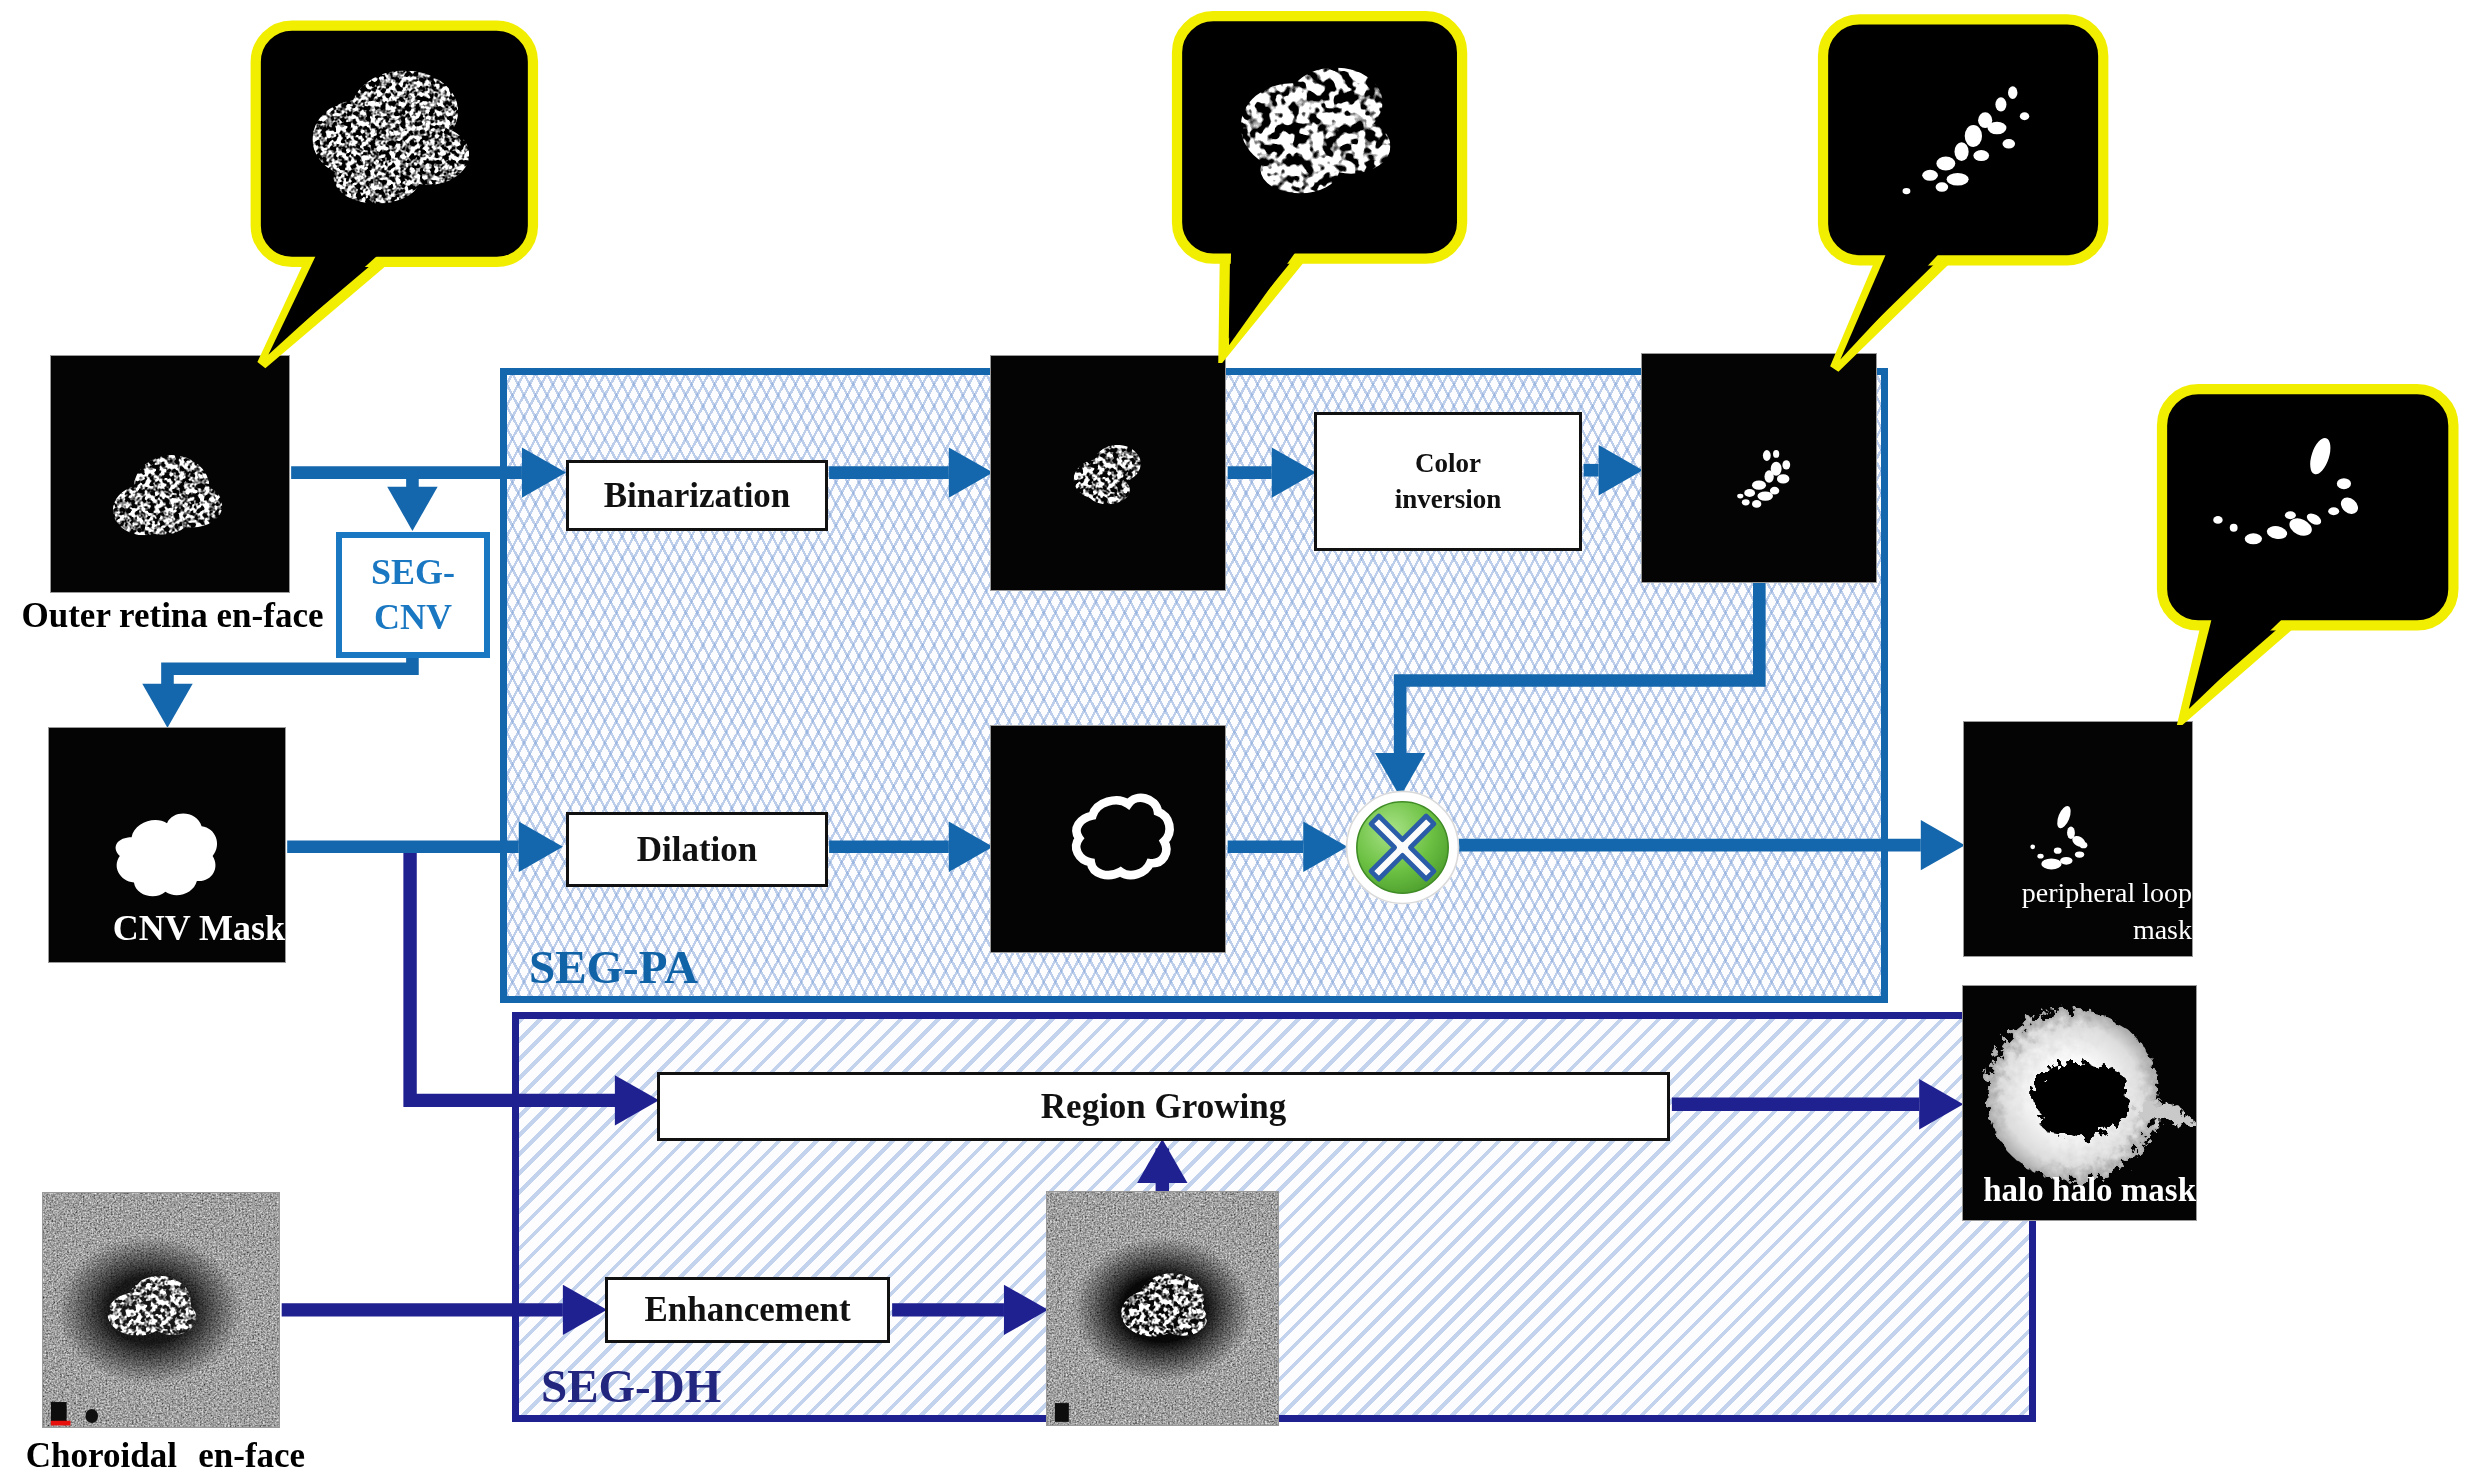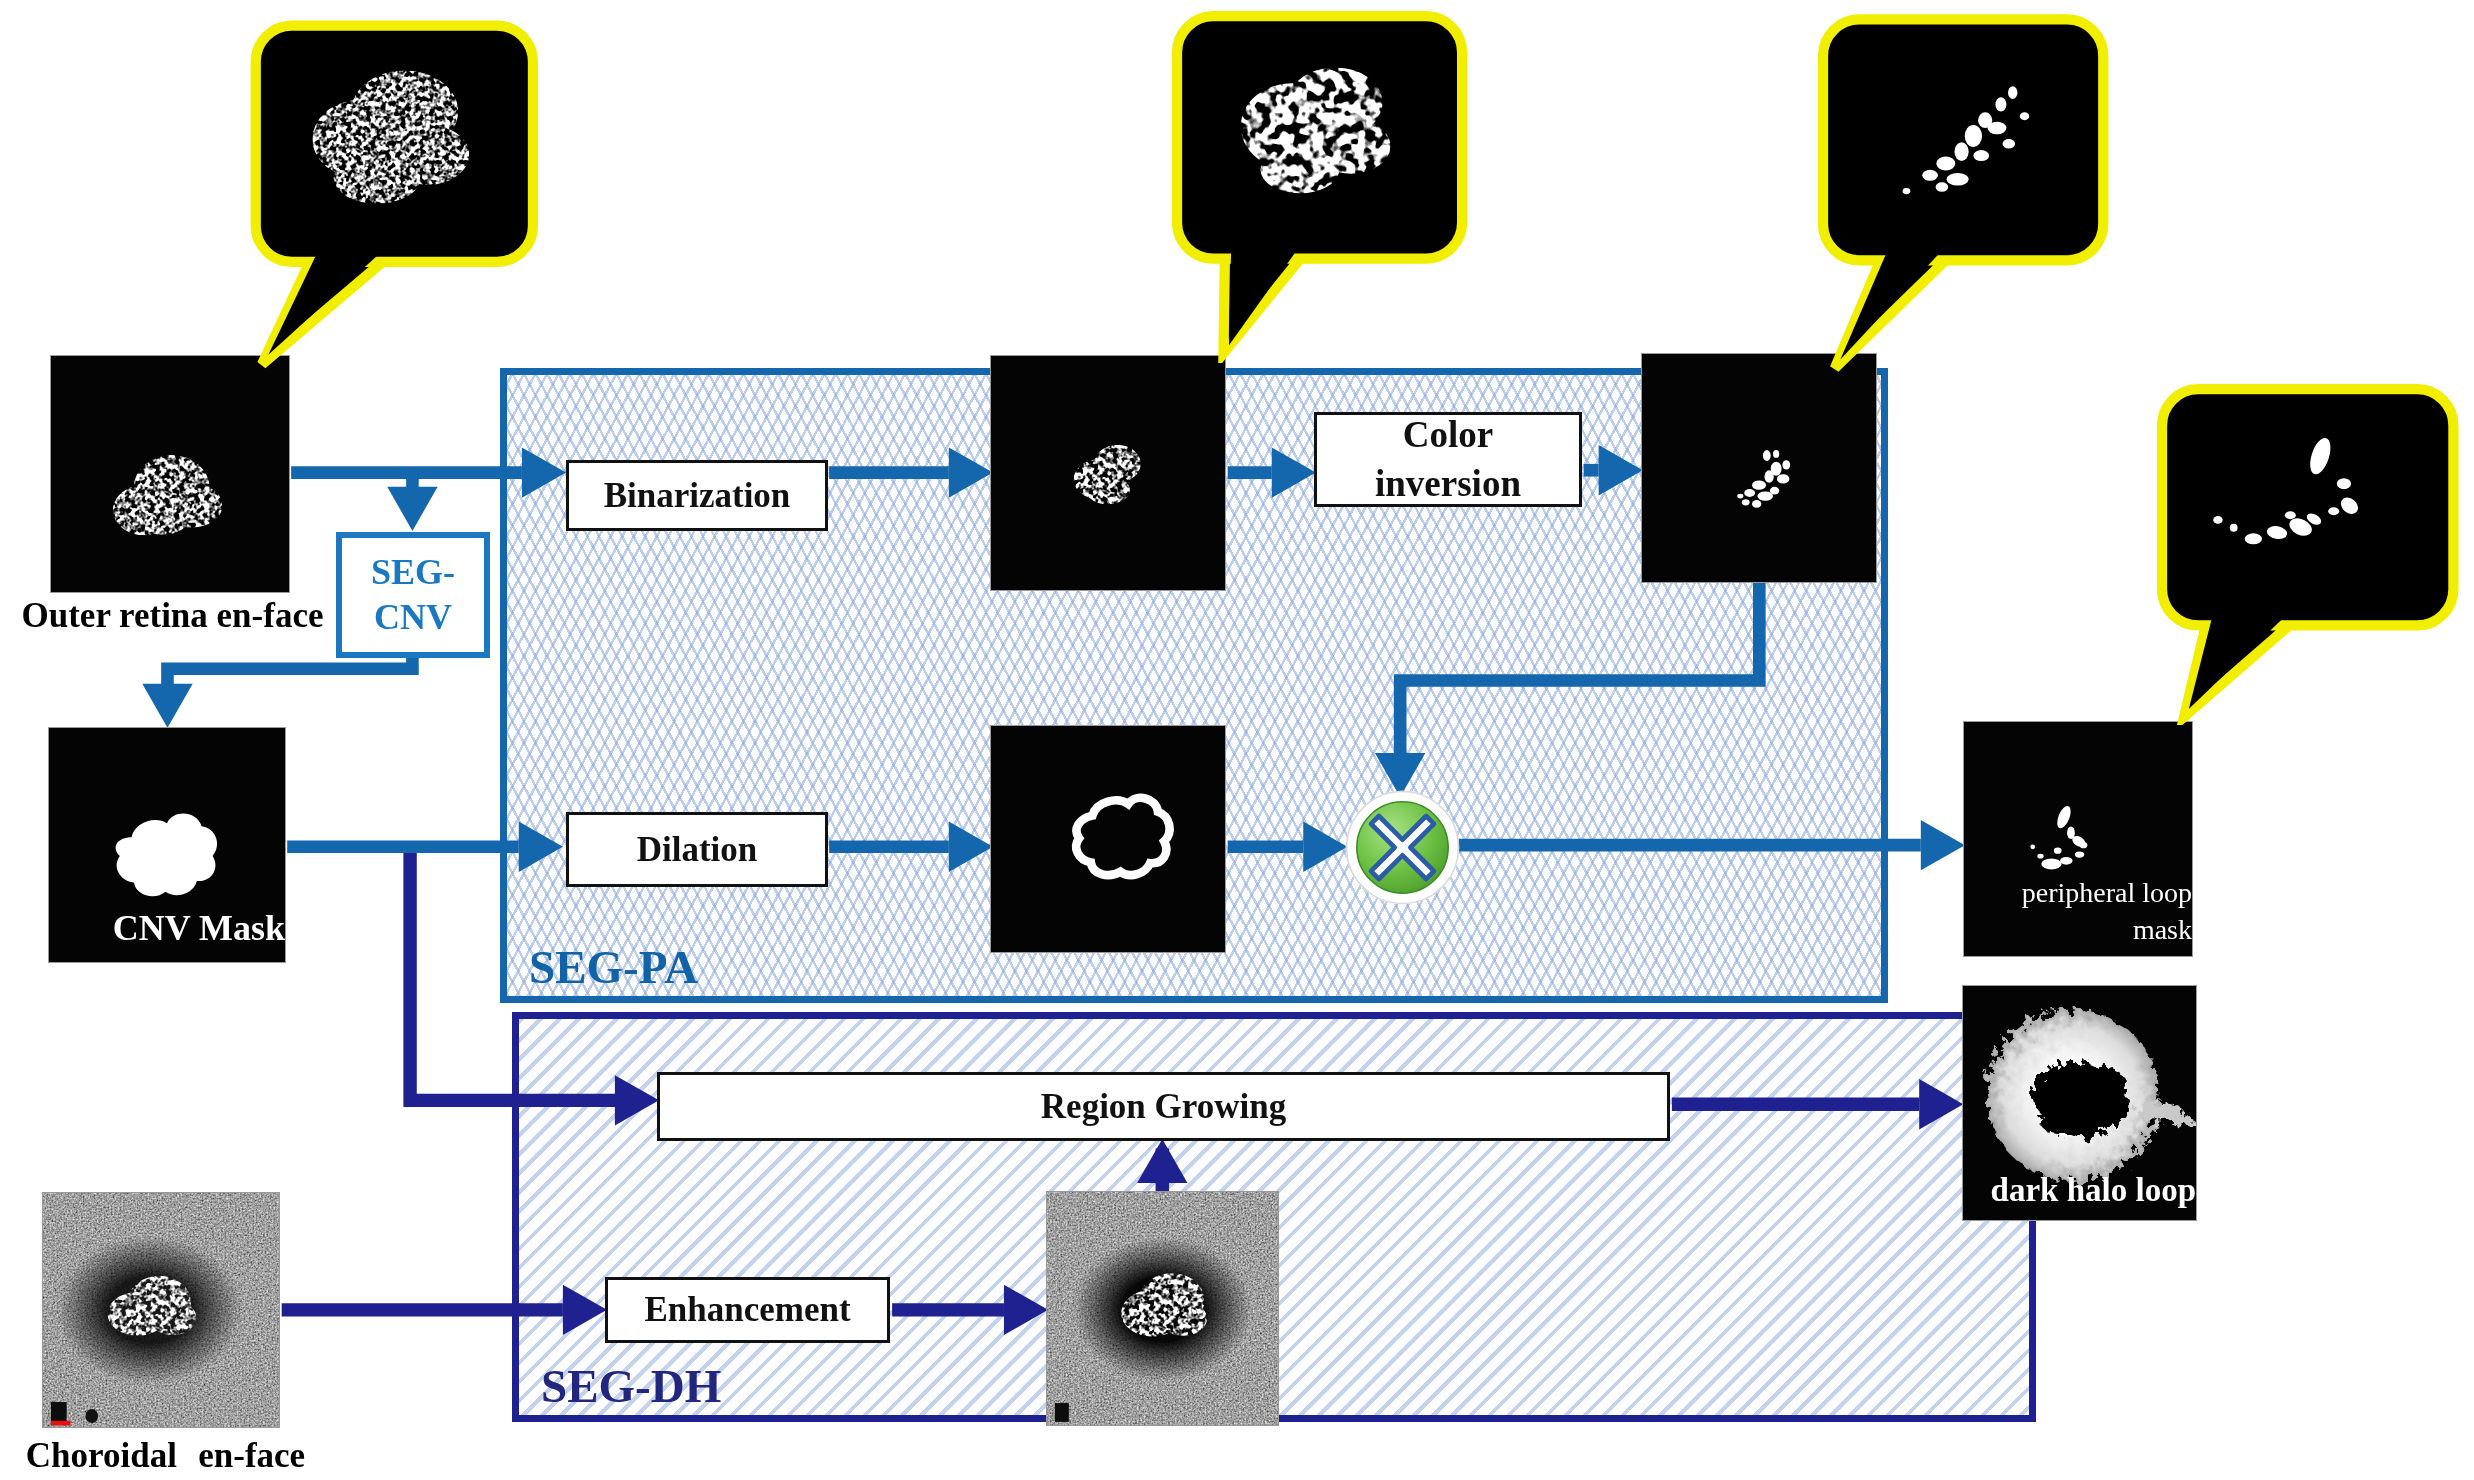--- a/index.html
+++ b/index.html
@@ -16,21 +16,21 @@
     background-color:#fdfdff;
     background-image:repeating-linear-gradient(135deg,rgba(125,160,215,.45) 0 3.9px,transparent 3.9px 13.4px);}
   .container-label{position:absolute;left:22px;bottom:1.6px;font-weight:bold;font-size:47px;}
   #seg-pa-label{color:#1163a8;}
   #seg-dh-label{color:#23267e;}
   
   .pbox{position:absolute;box-sizing:border-box;border:3.2px solid #111111;background:#ffffff;
         display:flex;flex-direction:column;align-items:center;justify-content:center;
         font-weight:bold;color:#111;text-align:center;}
   #box-binarization{left:566px;top:440px;width:262px;height:71px;font-size:35px;margin-top:20px;}
-  #box-color-inversion{left:1314px;top:412px;width:268px;height:95px;font-size:37px;line-height:1.3;}
+  #box-color-inversion{left:1314px;top:412px;width:268px;height:139px;font-size:27px;line-height:1.3;}
   #box-dilation{left:566px;top:812px;width:262px;height:75px;font-size:35px;}
   #box-region-growing{left:657px;top:1072px;width:1013px;height:69px;font-size:35px;align-items:center;}
   #box-enhancement{left:605px;top:1277px;width:285px;height:66px;font-size:35px;}
   #box-seg-cnv{left:336px;top:532px;width:154px;height:126px;border:6.3px solid #1a78c2;
     color:#1a78c2;font-size:36px;line-height:1.25;font-weight:bold;}
   
   .pimg{position:absolute;box-sizing:border-box;border:1.6px solid #9a9a9a;background:#000;}
   .pimg svg{display:block;width:100%;height:100%;}
   .img-caption-in{position:absolute;left:0;right:0;text-align:right;color:#fff;}
   .caption-out{position:absolute;text-align:center;color:#000;font-weight:bold;font-size:35px;}
@@ -270,21 +270,21 @@
 <div class="pimg" style="left:1962px;top:985px;width:235px;height:236px">
   <svg viewBox="0 0 298 300" preserveAspectRatio="none">
     <rect width="298" height="300" fill="#040404"></rect>
     <circle cx="140" cy="140" r="110" fill="url(#g-halo)" filter="url(#f-rough)"></circle>
     <g fill="#c9c9c9" filter="url(#f-rough)">
       <ellipse cx="252" cy="162" rx="30" ry="13"></ellipse>
           <ellipse cx="283" cy="175" rx="13" ry="8"></ellipse>
     </g>
     <path fill="#000000" filter="url(#f-rough)" d="M95 120 C110 95 150 92 170 105 C195 98 215 118 208 140 C220 158 208 178 188 180 C180 196 150 202 135 190 C112 196 92 180 98 162 C84 150 84 132 95 120 Z"></path>
   </svg>
-  <div class="img-caption-in" style="bottom:11px;font-size:33px;font-weight:bold">dark halo loop</div>
+  <div class="img-caption-in" style="bottom:11px;font-size:33px;font-weight:bold">halo halo mask</div>
 </div>
 
 <div class="pimg" style="left:42px;top:1192px;width:238px;height:236px">
   <svg viewBox="0 0 300 300" preserveAspectRatio="none">
     <rect width="300" height="300" fill="#555"></rect>
     <rect width="300" height="300" filter="url(#f-noise)"></rect>
     <ellipse cx="135" cy="150" rx="118" ry="95" fill="url(#g-dark)" opacity="0.85"></ellipse>
     <g clip-path="url(#cp-ch)">
           <rect width="300" height="300" fill="#ffffff" filter="url(#f-lace)"></rect>
         </g>

